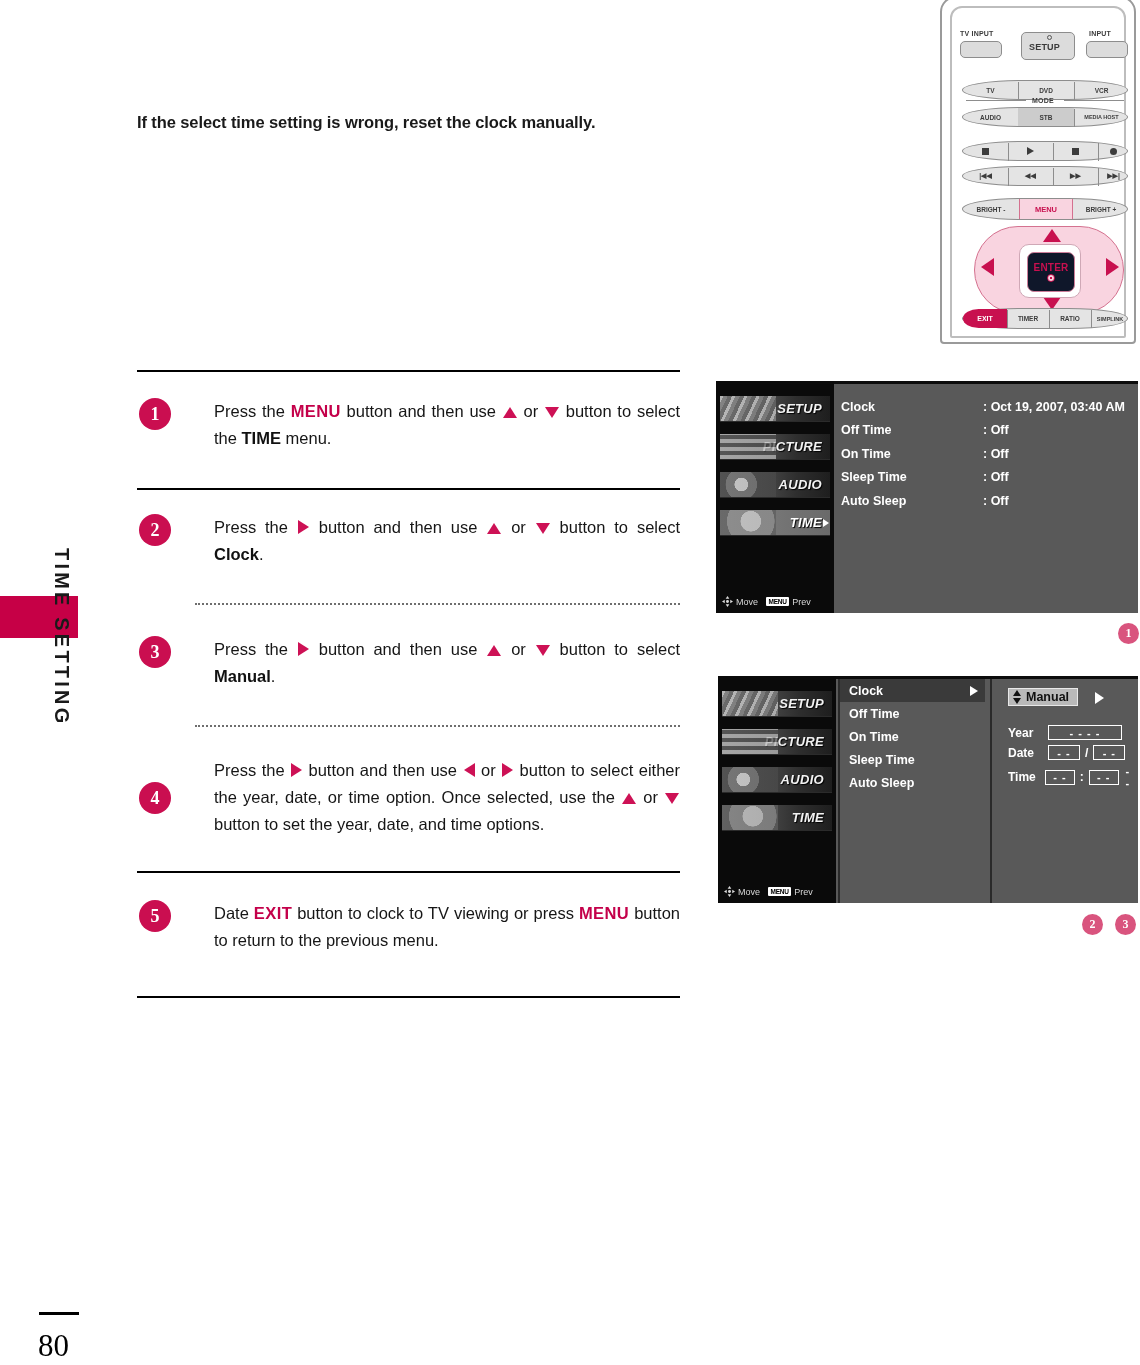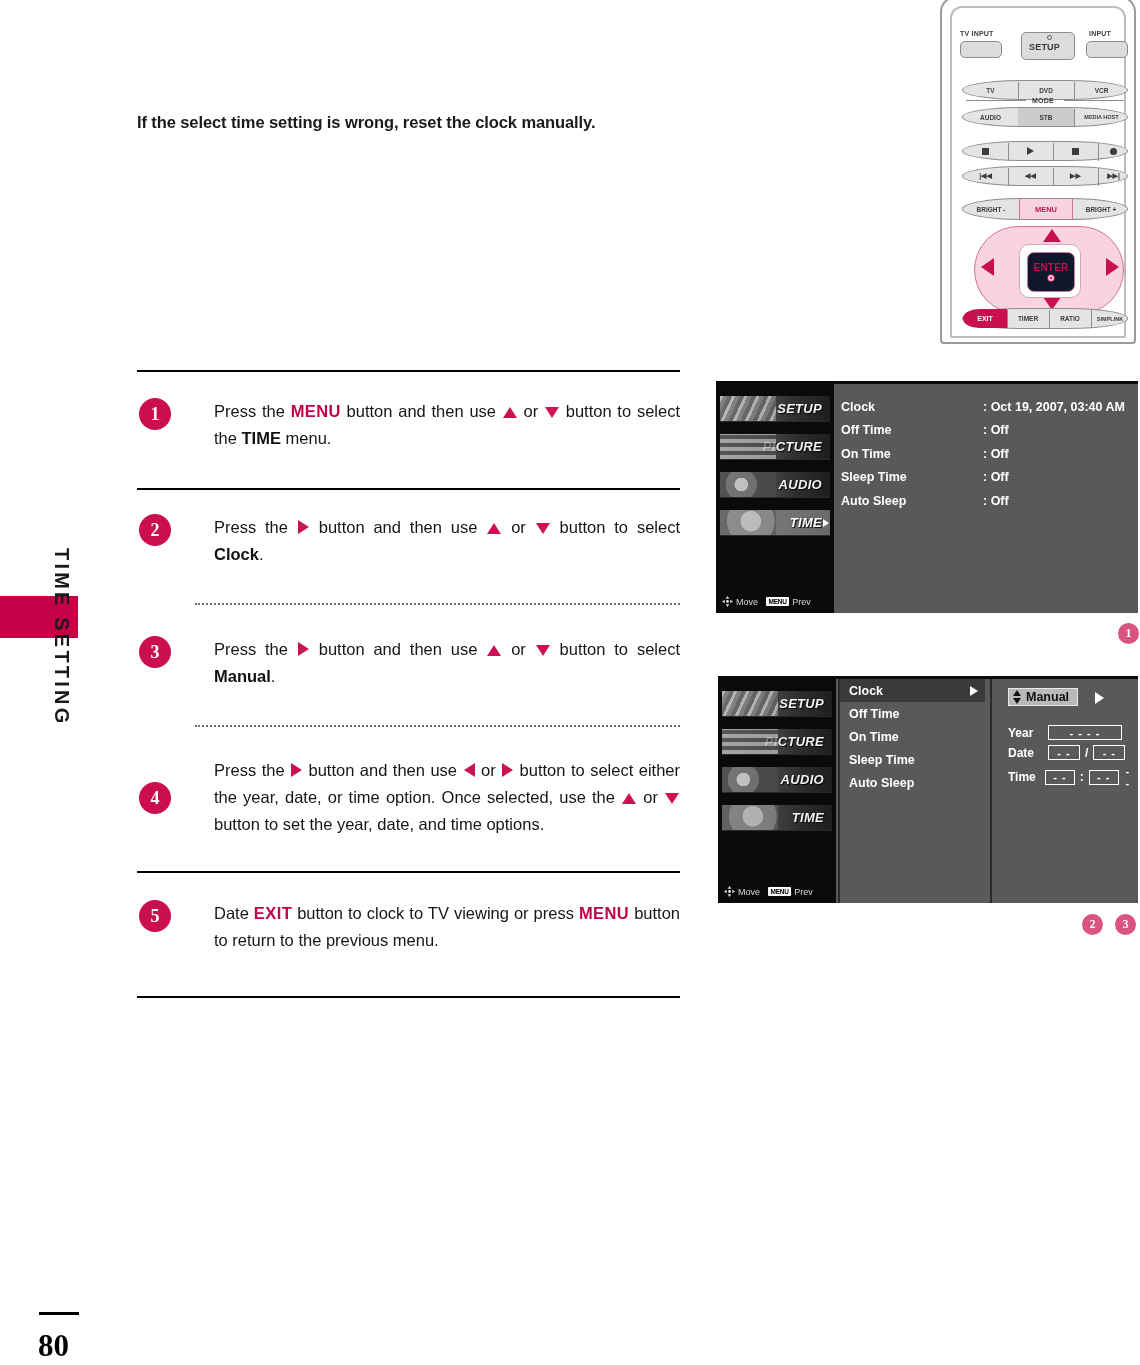--- a/index.html
+++ b/index.html
@@ -25,21 +25,21 @@
     line-height: 40px; white-space: nowrap;
   }
 
   
   .page-rule {
     position: absolute; left: 39px; top: 1312px;
     width: 40px; height: 3px; background: #000;
   }
   .page-num {
     position: absolute; left: 38px; top: 1328px;
-    font-size: 31px; font-weight: bold; color: #000;
+    font-size: 31px; font-weight: normal; color: #000;
     font-family: "Liberation Serif", serif;
   }
 
   
   .title {
     position: absolute; left: 137px; top: 52px;
     font-size: 30px; font-weight: bold; color: #c4004a;
     letter-spacing: -0.2px;
   }
   .subtitle {

